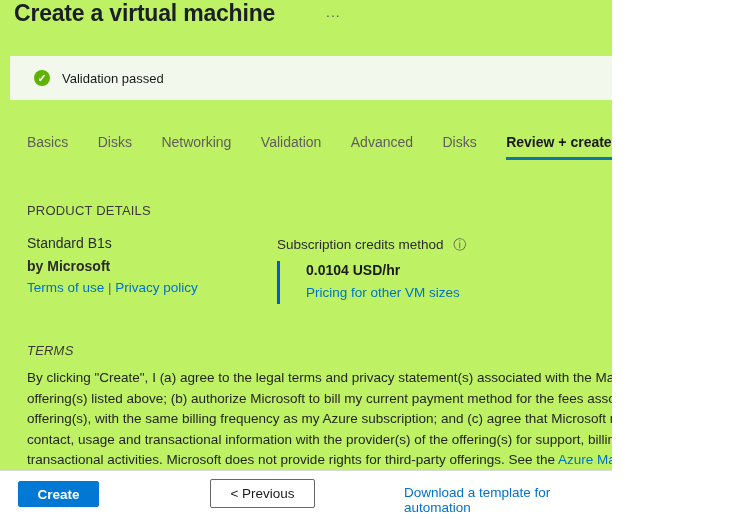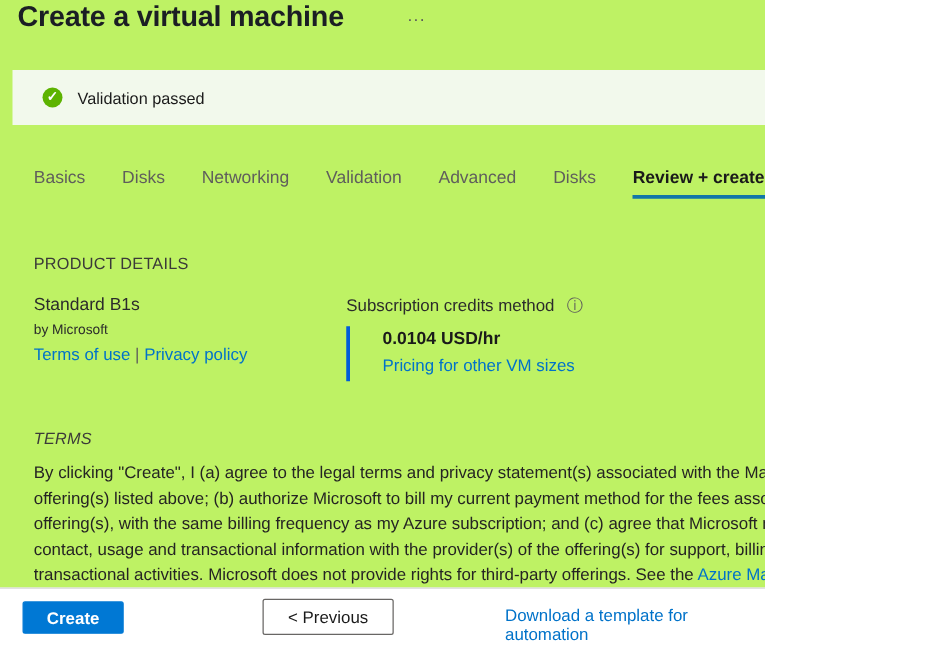--- a/index.html
+++ b/index.html
@@ -91,21 +91,21 @@
   .section-heading {
     font-size: 13px;
     color: #3b3a39;
     letter-spacing: 0.2px;
   }
 
   
   .pd-heading { position: absolute; left: 27px; top: 203px; }
   .pd-left { position: absolute; left: 27px; top: 235px; }
   .pd-name { font-size: 14px; color: #2b2b2b; }
-  .pd-publisher { font-size: 11px; color: #2b2b2b; margin-top: 7px; }
+  .pd-publisher { font-size: 14px; color: #2b2b2b; margin-top: 7px; font-weight: bold; }
   .pd-links { font-size: 13.5px; margin-top: 6px; }
   a.link { color: #0072c9; text-decoration: none; cursor: pointer; }
   .link-sep { color: #5f5e5c; }
 
   .pd-right { position: absolute; left: 277px; top: 236px; }
   .credits-row { font-size: 13.5px; color: #2b2b2b; }
   .info-icon {
     display: inline-block;
     margin-left: 6px;
     color: #5f5e5c;

